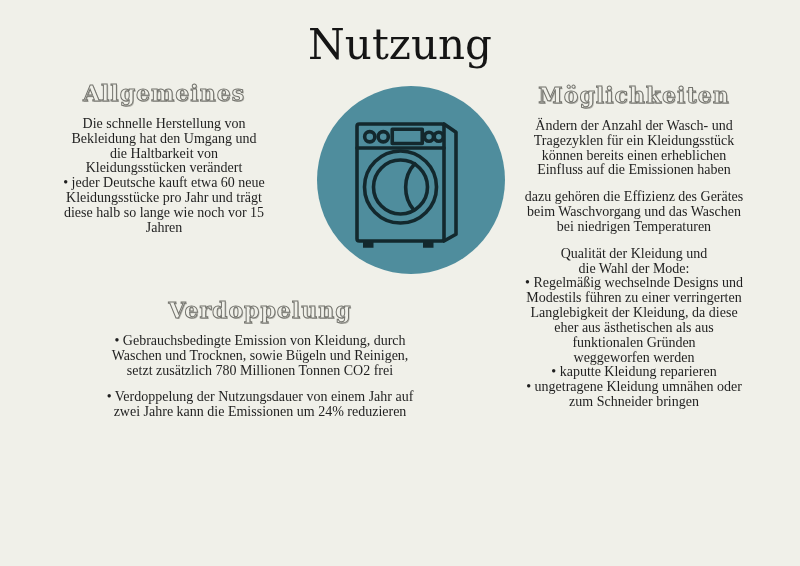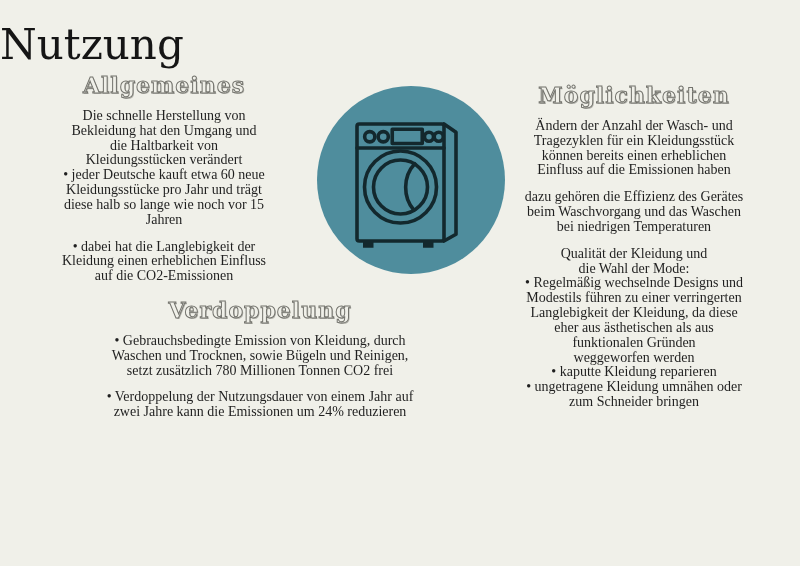--- a/index.html
+++ b/index.html
@@ -13,21 +13,21 @@
     height: 566px;
     background: #f0f0e9;
     overflow: hidden;
     color: #1f1f1f;
   }
   .title {
     position: absolute;
     top: 22px;
     left: 0;
     width: 100%;
-    text-align: left;
+    text-align: center;
     margin: 0;
     font-family: "DejaVu Serif", serif;
     font-weight: 400;
     font-size: 42px;
     line-height: 1.1;
     color: #151515;
   }
   .section {
     position: absolute;
     text-align: center;
@@ -44,21 +44,21 @@
     text-shadow: 1px 1px 0 rgba(110,110,104,0.45);
   }
   .section p {
     margin: 0 0 12px 0;
     font-size: 14px;
     line-height: 1.06;
     white-space: pre-line;
     font-family: Liberation Serif, serif;
   }
   .section p:last-child { margin-bottom: 0; }
-  .sec-allgemeines   { left: 36px;  top: 72px;  width: 256px; text-align: center; }
+  .sec-allgemeines   { left: 36px;  top: 80px;  width: 256px; text-align: center; }
   .sec-moeglichkeiten{ left: 490px; top: 82px;  width: 288px; }
   .sec-langlebigkeit { left: 78px;  top: 297px; width: 364px; }
   .illustration-circle {
     position: absolute;
     left: 317px;
     top: 86px;
     width: 188px;
     height: 188px;
     border-radius: 50%;
     background: #4f8d9d;
@@ -78,23 +78,20 @@
   <section class="section sec-allgemeines">
     <h2 class="outline-heading">Allgemeines</h2>
     <p>Die schnelle Herstellung von
 Bekleidung hat den Umgang und
 die Haltbarkeit von
 Kleidungsstücken verändert
 • jeder Deutsche kauft etwa 60 neue
 Kleidungsstücke pro Jahr und trägt
 diese halb so lange wie noch vor 15
 Jahren</p>
-    <p>• dabei hat die Langlebigkeit der
-Kleidung einen erheblichen Einfluss
-auf die CO2-Emissionen</p>
   </section>
 
   <div class="illustration-circle">
     <svg viewBox="0 0 88 100" width="132" height="150" aria-hidden="true">
       <g fill="none" stroke="#13282d" stroke-width="2.4" stroke-linecap="round" stroke-linejoin="round">
         <path d="M66,10 L74,15.5 L74,83.5 L66,88"></path>
         <rect x="8" y="10" width="58" height="78" rx="1.5"></rect>
         <line x1="8" y1="26" x2="66" y2="26"></line>
         <circle cx="16.5" cy="18.5" r="3.4"></circle>
         <circle cx="25.5" cy="18.5" r="3.4"></circle>

